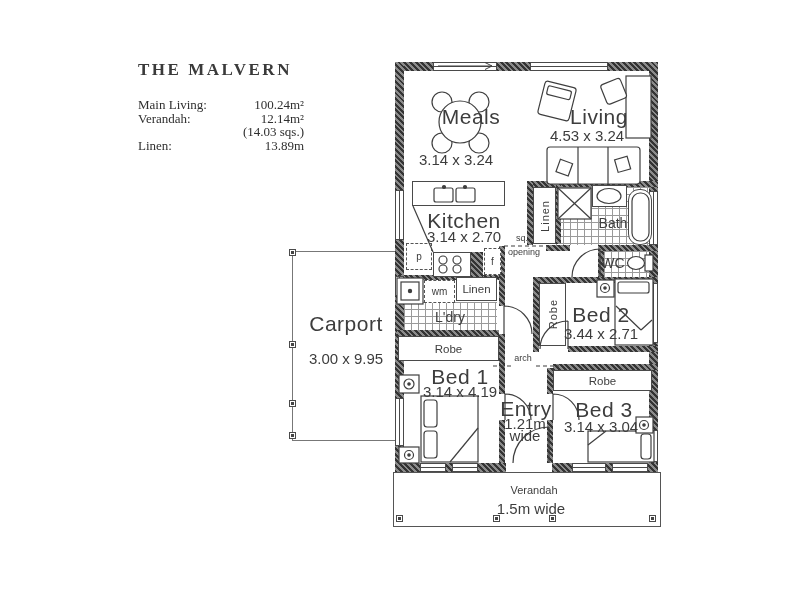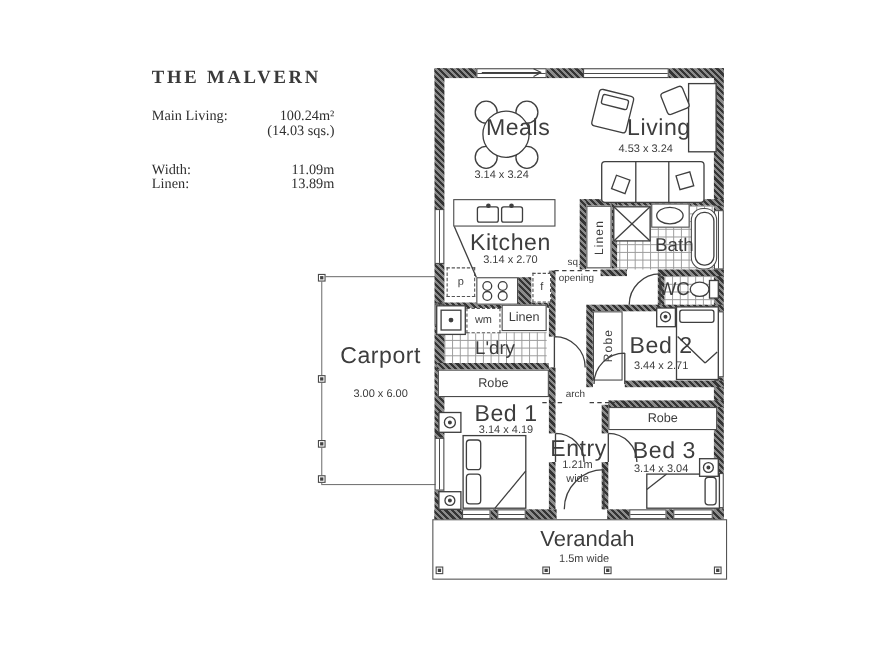--- a/index.html
+++ b/index.html
@@ -26,43 +26,43 @@
   .box{position:absolute;background:#fff;border:1px solid #4a4a4a;box-sizing:border-box;z-index:12;
        display:flex;align-items:center;justify-content:center;color:#3d3d3d;}
   .thin{border:1px solid #777;}
   .dashb{position:absolute;background:#fff;border:1px dashed #555;box-sizing:border-box;z-index:12;
        display:flex;align-items:center;justify-content:center;color:#3d3d3d;font-size:10px;}
   .post{position:absolute;width:7px;height:7px;background:#fff;border:1px solid #4a4a4a;box-sizing:border-box;z-index:13;}
   .post::after{content:"";position:absolute;left:1px;top:1px;width:3px;height:3px;background:#444;}
   .cl{position:absolute;transform:translate(-50%,-50%);color:#3d3d3d;white-space:nowrap;
       text-align:center;z-index:30;line-height:1.05;}
   .rname{font-size:21px;letter-spacing:.5px;}
-  .big{font-size:20px;}
-  .rdim{font-size:10px;}
-  .sm{font-size:17px;}
+  .big{font-size:11px;}
+  .rdim{font-size:15px;}
+  .sm{font-size:14px;}
   .tiny{font-size:9px;}
   .vtext{writing-mode:vertical-rl;transform:rotate(180deg);font-size:11px;letter-spacing:1px;}
   #furn{position:absolute;left:0;top:0;z-index:20;pointer-events:none;}
 </style>
 </head>
 <body>
 
 <div id="canvas">
 
   <div id="info">
     <h1>THE MALVERN</h1>
     <div class="irow">
       <span>Main Living:</span>
       <span>100.24m²</span>
     </div>
+    <div class="irow">
+      <span>Verandah:</span>
+      <span>12.14m²</span>
+    </div>
     <div class="rnote">(14.03 sqs.)</div>
-    <div class="irow blk3">
-      <span>Width:</span>
-      <span>11.09m</span>
-    </div>
     <div class="irow">
       <span>Linen:</span>
       <span>13.89m</span>
     </div>
   </div>
 
   <div class="tiles" style="left:556px;top:187px;width:94px;height:58px"></div>
   <div class="tiles" style="left:604px;top:251px;width:46px;height:27px"></div>
   <div class="tiles" style="left:397px;top:302px;width:100px;height:28px"></div>
 
@@ -297,20 +297,20 @@
   <div class="cl rname" style="left:460px;top:377px">Bed 1</div>
   <div class="cl rdim" style="left:460px;top:392px">3.14 x 4.19</div>
   <div class="cl rname" style="left:601px;top:315px">Bed 2</div>
   <div class="cl rdim" style="left:601px;top:334px">3.44 x 2.71</div>
   <div class="cl rname" style="left:604px;top:410px">Bed 3</div>
   <div class="cl rdim" style="left:601px;top:427px">3.14 x 3.04</div>
   <div class="cl rname" style="left:526px;top:409px">Entry</div>
   <div class="cl rdim" style="left:525px;top:424px">1.21m</div>
   <div class="cl rdim" style="left:525px;top:436px">wide</div>
   <div class="cl rname" style="left:346px;top:324px">Carport</div>
-  <div class="cl rdim" style="left:346px;top:359px">3.00 x 6.00</div>
+  <div class="cl rdim" style="left:346px;top:359px">3.00 x 9.95</div>
   <div class="cl big" style="left:534px;top:491px">Verandah</div>
   <div class="cl rdim" style="left:531px;top:509px">1.5m  wide</div>
   <div class="cl tiny" style="left:522px;top:239px">sq.</div>
   <div class="cl tiny" style="left:524px;top:253px">opening</div>
   <div class="cl tiny" style="left:523px;top:359px">arch</div>
 
 </div>
 
 </body></html>

